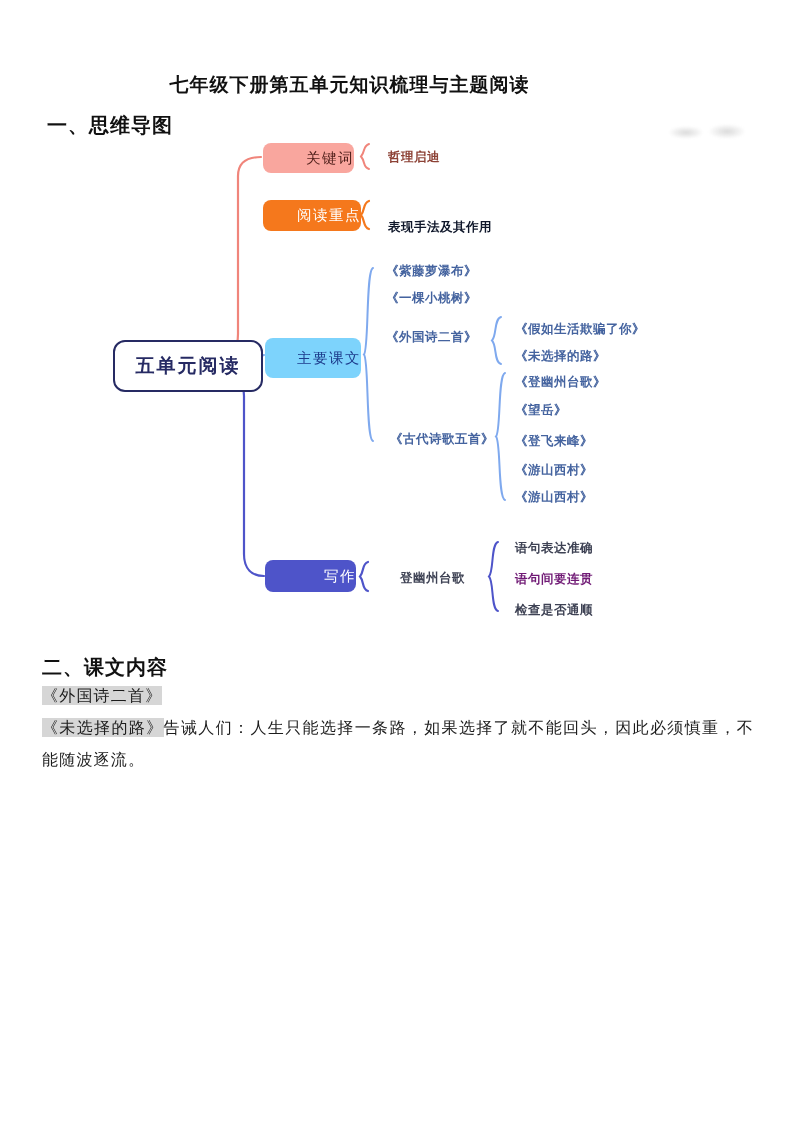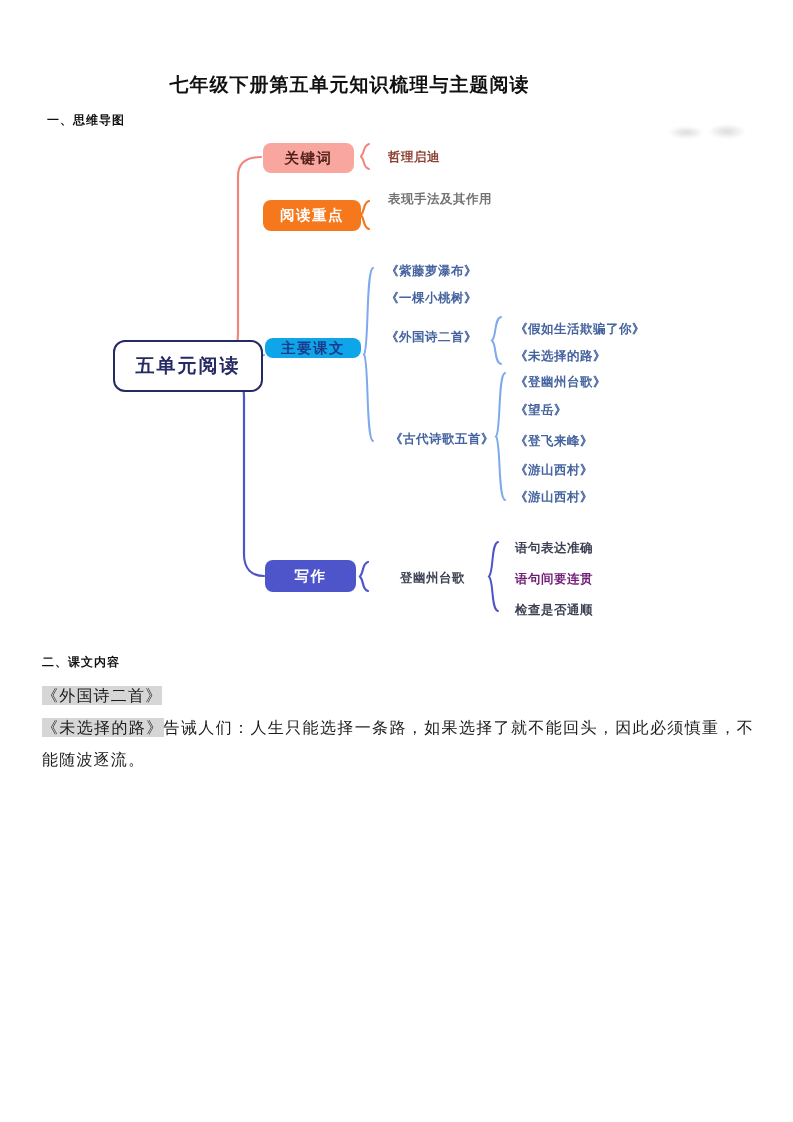--- a/index.html
+++ b/index.html
@@ -2,30 +2,30 @@
 <html><head>
 <meta charset="utf-8">
 <style>
   html,body{margin:0;padding:0;background:#ffffff;}
   .page{position:relative;width:793px;height:1122px;background:#ffffff;overflow:hidden;
         font-family:"Liberation Sans",sans-serif;}
   
   .doc-title{position:absolute;left:0;top:72px;width:699px;text-align:center;
              font-family:"Liberation Serif","DejaVu Serif",serif;font-weight:bold;
              font-size:19px;letter-spacing:1px;color:#111;}
-  .sec-heading{position:absolute;font-weight:bold;font-size:12px;color:#111;
+  .sec-heading{position:absolute;font-weight:bold;font-size:20px;color:#111;
                font-family:"Liberation Sans","DejaVu Sans",sans-serif;letter-spacing:1px;text-align:right;}
   .doc-body{position:absolute;left:42px;top:680px;width:712px;
             font-family:"Liberation Serif","DejaVu Serif",serif;
             font-size:16px;line-height:32px;color:#1c1c1c;letter-spacing:1.2px;}
   .doc-par{margin:0;text-align:justify;text-justify:inter-character;}
   .hl{background:#d6d6d6;padding:1px 0;}
   
-  .mm-node{position:absolute;display:flex;align-items:center;justify-content:center;
-           border-radius:8px;font-weight:bold;font-size:14.5px;letter-spacing:1.5px;}
+  .mm-node{position:absolute;display:flex;align-items:center;justify-content:flex-end;
+           border-radius:8px;font-weight:normal;font-size:14.5px;letter-spacing:1.5px;}
   .mm-root{position:absolute;display:flex;align-items:center;justify-content:center;
            background:#ffffff;border:2.5px solid #262a63;border-radius:12px;
            font-weight:bold;font-size:19px;letter-spacing:2px;margin-left:43px;}
   .mm-item{position:absolute;font-size:12.5px;font-weight:600;letter-spacing:0.5px;white-space:nowrap;}
   .smudge{position:absolute;border-radius:50%;
           background:radial-gradient(ellipse at center,rgba(150,150,150,0.35),rgba(150,150,150,0) 70%);
           filter:blur(1px);}
   svg.links{position:absolute;left:0;top:0;pointer-events:none;}
 </style>
 </head>
@@ -55,29 +55,29 @@
   <div class="mm-root" style="left: 70px; top: 340px; width: 146px; height: 48px; color: rgb(38, 42, 99); border-color: rgb(38, 42, 99);">
     <span>五单元阅读</span>
   </div>
 
   <div class="mm-node" style="left: 263px; top: 143px; width: 91px; height: 30px; background-color: rgb(249, 166, 158); color: rgb(79, 31, 26);">
     <span>关键词</span>
   </div>
   <div class="mm-node" style="left: 263px; top: 200px; width: 98px; height: 31px; background-color: rgb(245, 120, 28); color: rgb(255, 255, 255);">
     <span>阅读重点</span>
   </div>
-  <div class="mm-node" style="left: 265px; top: 338px; width: 96px; height: 20px; background-color: #0ea5e9; color: rgb(29, 59, 139);">
+  <div class="mm-node" style="left: 265px; top: 338px; width: 96px; height: 40px; background-color: #7dd3fc; color: rgb(29, 59, 139);">
     <span>主要课文</span>
   </div>
   <div class="mm-node" style="left: 265px; top: 560px; width: 91px; height: 32px; background-color: rgb(78, 84, 201); color: rgb(255, 255, 255);">
     <span>写作</span>
   </div>
 
   <div class="mm-item" style="left: 388px; top: 149px; color: rgb(141, 66, 54);">哲理启迪</div>
-  <div class="mm-item" style="left: 388px; top: 191px; color: #737373;">表现手法及其作用</div>
+  <div class="mm-item" style="left: 388px; top: 219px; color: #0f172a;">表现手法及其作用</div>
 
   <div class="mm-item" style="left: 386px; top: 263px; color: rgb(68, 99, 159);">《紫藤萝瀑布》</div>
   <div class="mm-item" style="left: 386px; top: 290px; color: rgb(68, 99, 159);">《一棵小桃树》</div>
   <div class="mm-item" style="left: 386px; top: 329px; color: rgb(68, 99, 159);">《外国诗二首》</div>
   <div class="mm-item" style="left: 390px; top: 431px; color: rgb(68, 99, 159);">《古代诗歌五首》</div>
 
   <div class="mm-item" style="left: 515px; top: 321px; color: rgb(68, 99, 159);">《假如生活欺骗了你》</div>
   <div class="mm-item" style="left: 515px; top: 348px; color: rgb(68, 99, 159);">《未选择的路》</div>
 
   <div class="mm-item" style="left: 515px; top: 374px; color: rgb(68, 99, 159);">《登幽州台歌》</div>

